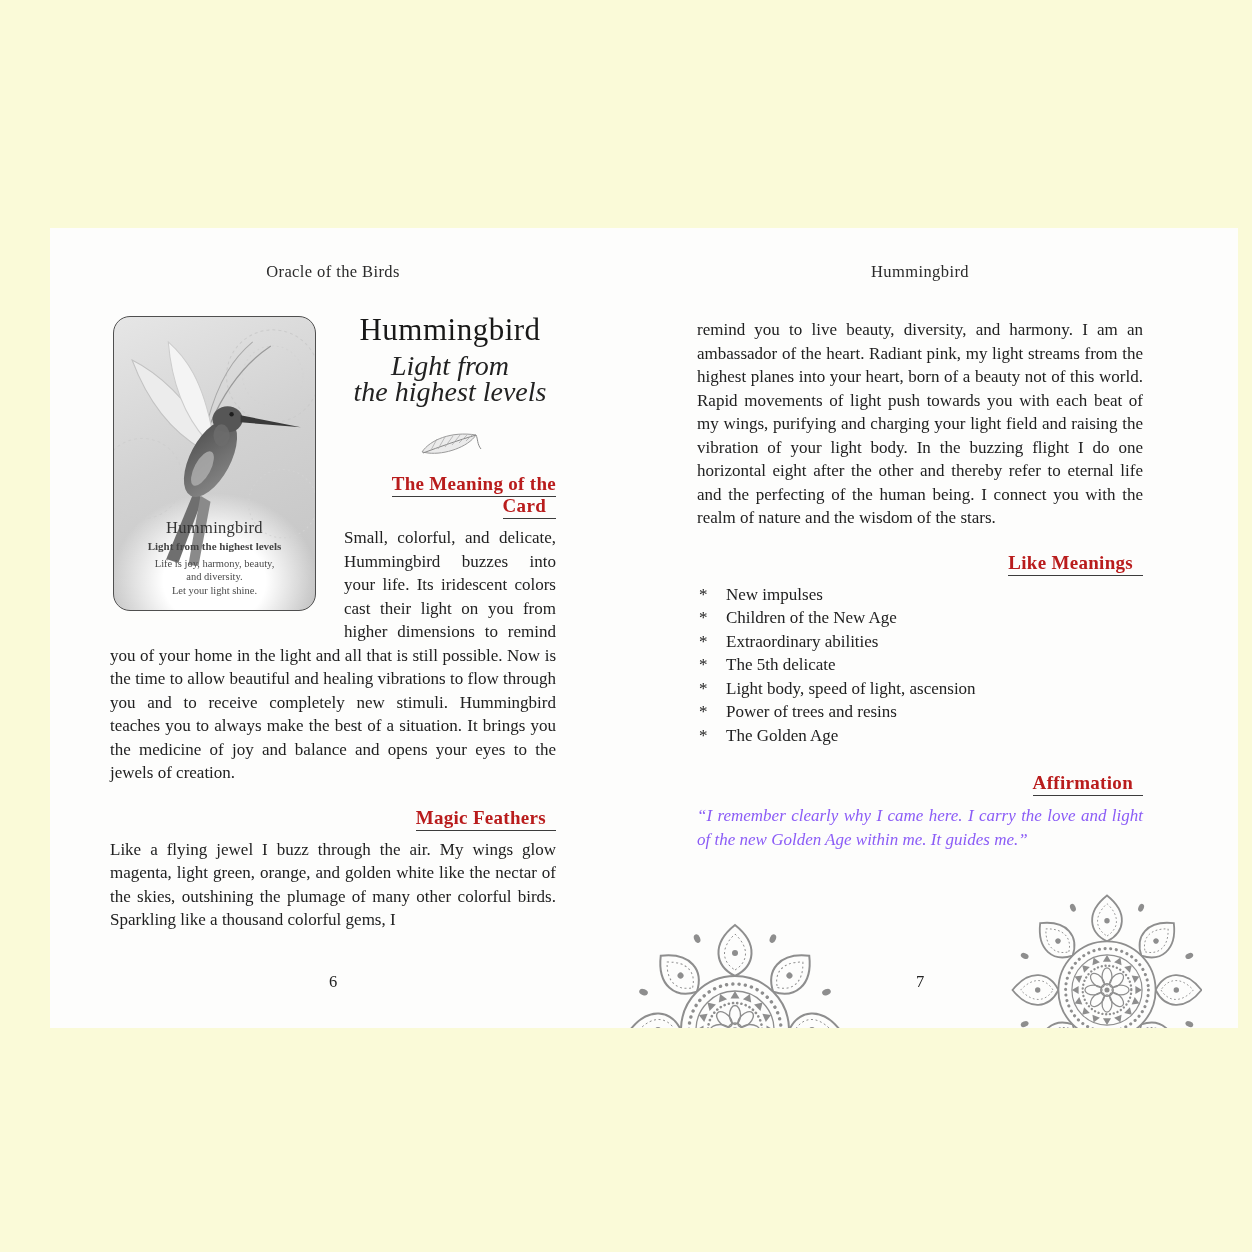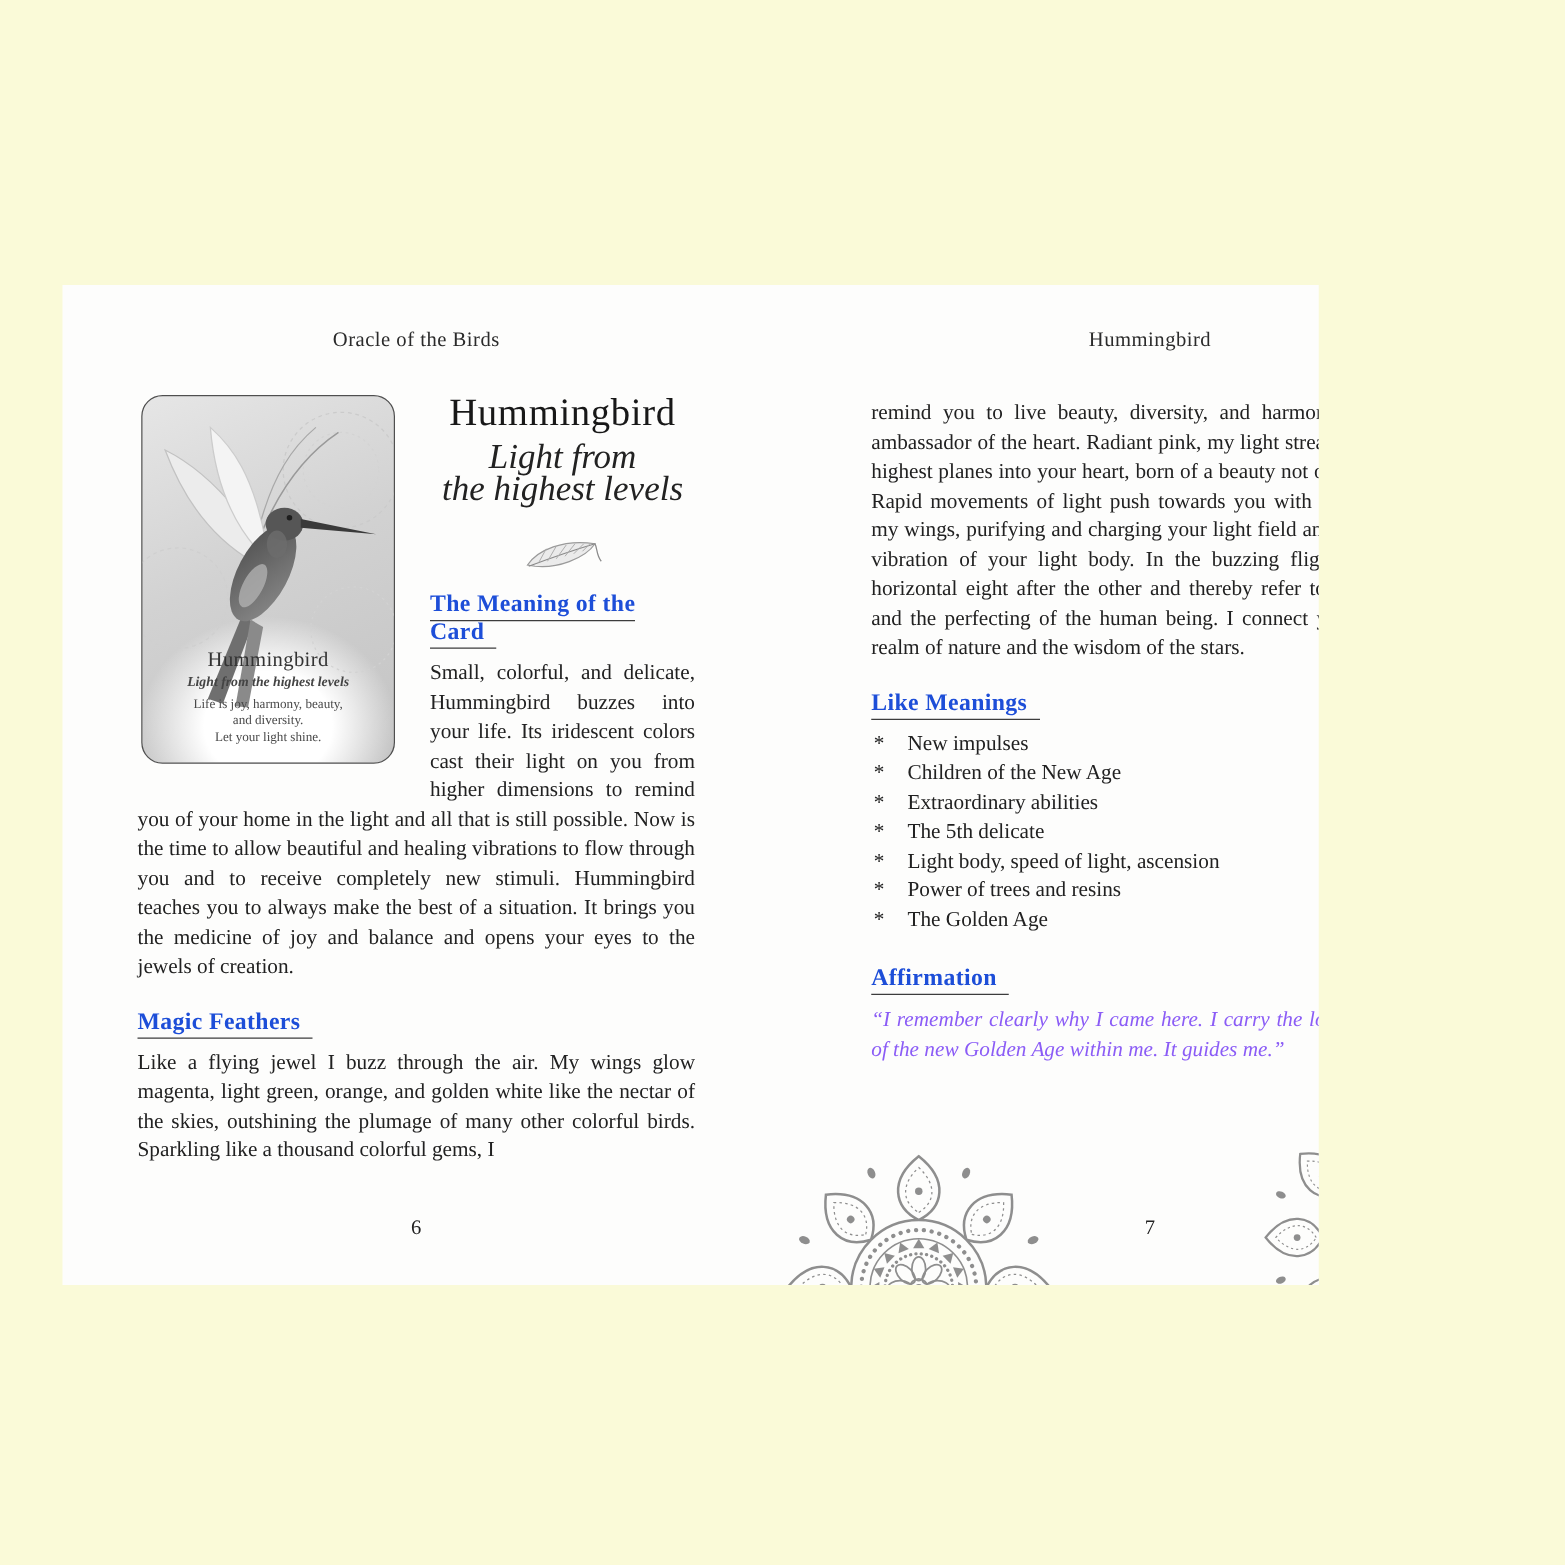--- a/index.html
+++ b/index.html
@@ -6,21 +6,21 @@
   .stage{
     position:relative;
     width:1252px;height:1252px;
     background:#FAFAD8;
     font-family:"Liberation Serif","DejaVu Serif",serif;
     color:#1f1f1f;
     overflow:hidden;
   }
   .spread{
     position:absolute;left:50px;top:228px;
-    width:1005px;height:800px;
+    width:1188px;height:800px;
     background:#FDFDFC;
     overflow:hidden;
   }
   .page-col{position:absolute;top:0;width:446px;height:800px;}
   .page-col.left{left:60px;}
   .page-col.right{left:647px;}
   .running-head{
     margin-top:34px;text-align:center;
     font-size:16.5px;letter-spacing:.4px;color:#2b2b2b;
   }
@@ -33,34 +33,34 @@
     background:
       radial-gradient(ellipse 135px 115px at 50% 90%, #ffffff 38%, rgba(255,255,255,0) 76%),
       linear-gradient(155deg,#e6e6e6 0%,#d2d2d2 45%,#c3c3c3 100%);
   }
   .oracle-card svg{position:absolute;left:0;top:0;width:100%;height:100%;}
   .card-text{
     position:absolute;left:0;right:0;bottom:13px;
     text-align:center;color:#3a3a3a;z-index:2;
   }
   .card-title{font-size:16.5px;letter-spacing:.3px;color:#333;}
-  .card-sub{font-style:italic;font-weight:bold;font-size:11px;margin-top:2px;color:#444;}
+  .card-sub{font-weight:bold;font-size:11px;margin-top:2px;color:#444;}
   .card-lines{font-size:10.5px;line-height:13.5px;margin-top:5px;color:#4a4a4a;}
   
   .chapter-title{
     margin:30px 0 0;text-align:center;
     font-size:31px;font-weight:normal;letter-spacing:.5px;color:#181818;
   }
   .chapter-sub{
     text-align:center;font-style:italic;
     font-size:28px;line-height:26px;margin-top:5px;color:#222;
   }
   .feather-wrap{text-align:center;margin-top:23px;height:30px;}
   
-  .sec-heading{margin-top:15px;font-size:19px;font-weight:bold;letter-spacing:.3px;color:#1d4ed8;}
+  .sec-heading{margin-top:15px;font-size:19px;font-weight:bold;letter-spacing:.3px;color:#b91c1c;text-align:right;}
   .sec-heading span{border-bottom:1.5px solid #3c3c3c;padding:0 10px 2px 0;}
   .sec-heading.mt{margin-top:22px;}
   .sec-heading.mt2{margin-top:25px;}
   .body-text{margin:9px 0 0;font-size:17px;line-height:23.5px;text-align:justify;color:#212121;}
   .body-text.first{margin-top:36px;}
   .bullets{list-style:none;margin:9px 0 0;padding:0;font-size:17px;line-height:23.5px;color:#212121;}
   .bullets li{display:flex;}
   .star{width:27px;flex:none;padding-left:2px;}
   .affirmation{margin:10px 0 0;font-style:italic;font-size:17px;line-height:24px;text-align:justify;color:#8b5cf6;}
   .page-num{position:absolute;left:0;width:100%;top:744px;text-align:center;font-size:16.5px;color:#222;}

